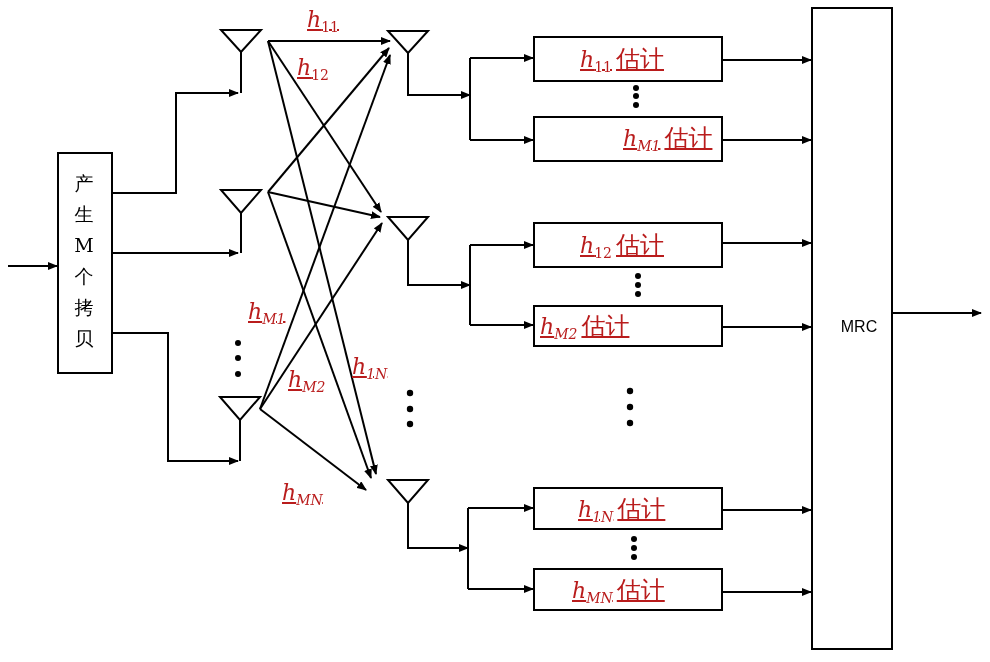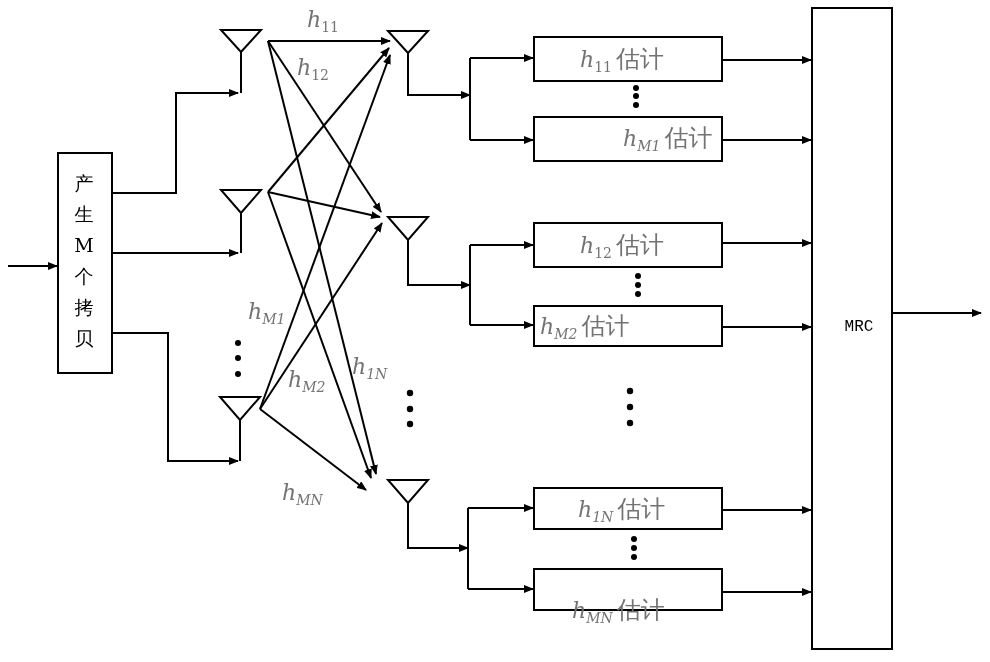--- a/index.html
+++ b/index.html
@@ -2,31 +2,31 @@
 <html><head>
 <meta charset="utf-8">
 <style>
   html, body { margin: 0; padding: 0; background: #ffffff; }
   body { width: 990px; height: 662px; overflow: hidden; position: relative; }
   svg { position: absolute; left: 0; top: 0; }
   .ln { stroke: #000; stroke-width: 2; fill: none; }
   .box { stroke: #000; stroke-width: 2; fill: #fff; }
   .ant { stroke: #000; stroke-width: 2; fill: none; }
   .dot { fill: #000; }
-  .lbl { position: absolute; font-family: "DejaVu Serif", serif; color: #737373; white-space: nowrap; }
+  .lbl { position: absolute; font-family: "DejaVu Serif", serif; color: #b91c1c; white-space: nowrap; text-decoration: underline; }
   .h { font-style: italic; font-size: 22px; }
   .h sub { font-size: 14px; font-style: italic; vertical-align: -5px; }
   .h sub.num { font-style: normal; }
   .est { font-size: 22px; }
   .est .cn { font-family: "DejaVu Sans", sans-serif; font-style: normal; font-size: 24px; margin-left: 4px; }
   .vtext { position: absolute; left: 59px; top: 168px; width: 50px; text-align: center;
            font-family: "DejaVu Serif", serif; font-size: 19px; line-height: 31px; }
   .vtext span { display: block; }
   .mrc { position: absolute; left: 812px; top: 318px; width: 94px; text-align: center;
-         font-family: Liberation Mono, monospace; font-size: 16px; }
+         font-family: Liberation Sans, sans-serif; font-size: 16px; }
 </style>
 </head>
 <body>
 
 <svg width="990" height="662" viewBox="0 0 990 662">
   <defs>
     <marker id="arr" markerWidth="10" markerHeight="8" refX="9" refY="4" orient="auto" markerUnits="userSpaceOnUse">
       <path d="M0,0 L10,4 L0,8 Z" fill="#000"></path>
     </marker>
   </defs>
@@ -157,13 +157,13 @@
 <div class="lbl h" style="left:248px;top:299px;"><span>h</span><sub>M1</sub></div>
 <div class="lbl h" style="left:352px;top:314px;margin-top:40px;"><span>h</span><sub>1N</sub></div>
 <div class="lbl h" style="left:288px;top:367px;"><span>h</span><sub>M2</sub></div>
 <div class="lbl h" style="left:282px;top:480px;"><span>h</span><sub>MN</sub></div>
 
 <div class="lbl est" style="left:580px;top:43px;"><span class="h"><span>h</span><sub class="num">11</sub></span><span class="cn">估计</span></div>
 <div class="lbl est" style="left:578px;top:122px;margin-left:45px;"><span class="h"><span>h</span><sub>M1</sub></span><span class="cn">估计</span></div>
 <div class="lbl est" style="left:580px;top:229px;"><span class="h"><span>h</span><sub class="num">12</sub></span><span class="cn">估计</span></div>
 <div class="lbl est" style="left:540px;top:310px;"><span class="h"><span>h</span><sub>M2</sub></span><span class="cn">估计</span></div>
 <div class="lbl est" style="left:578px;top:493px;"><span class="h"><span>h</span><sub>1N</sub></span><span class="cn">估计</span></div>
-<div class="lbl est" style="left:572px;top:594px;"><span class="h"><span>h</span><sub>MN</sub></span><span class="cn">估计</span></div>
+<div class="lbl est" style="left:572px;top:574px;"><span class="h"><span>h</span><sub>MN</sub></span><span class="cn">估计</span></div>
 
 </body></html>

